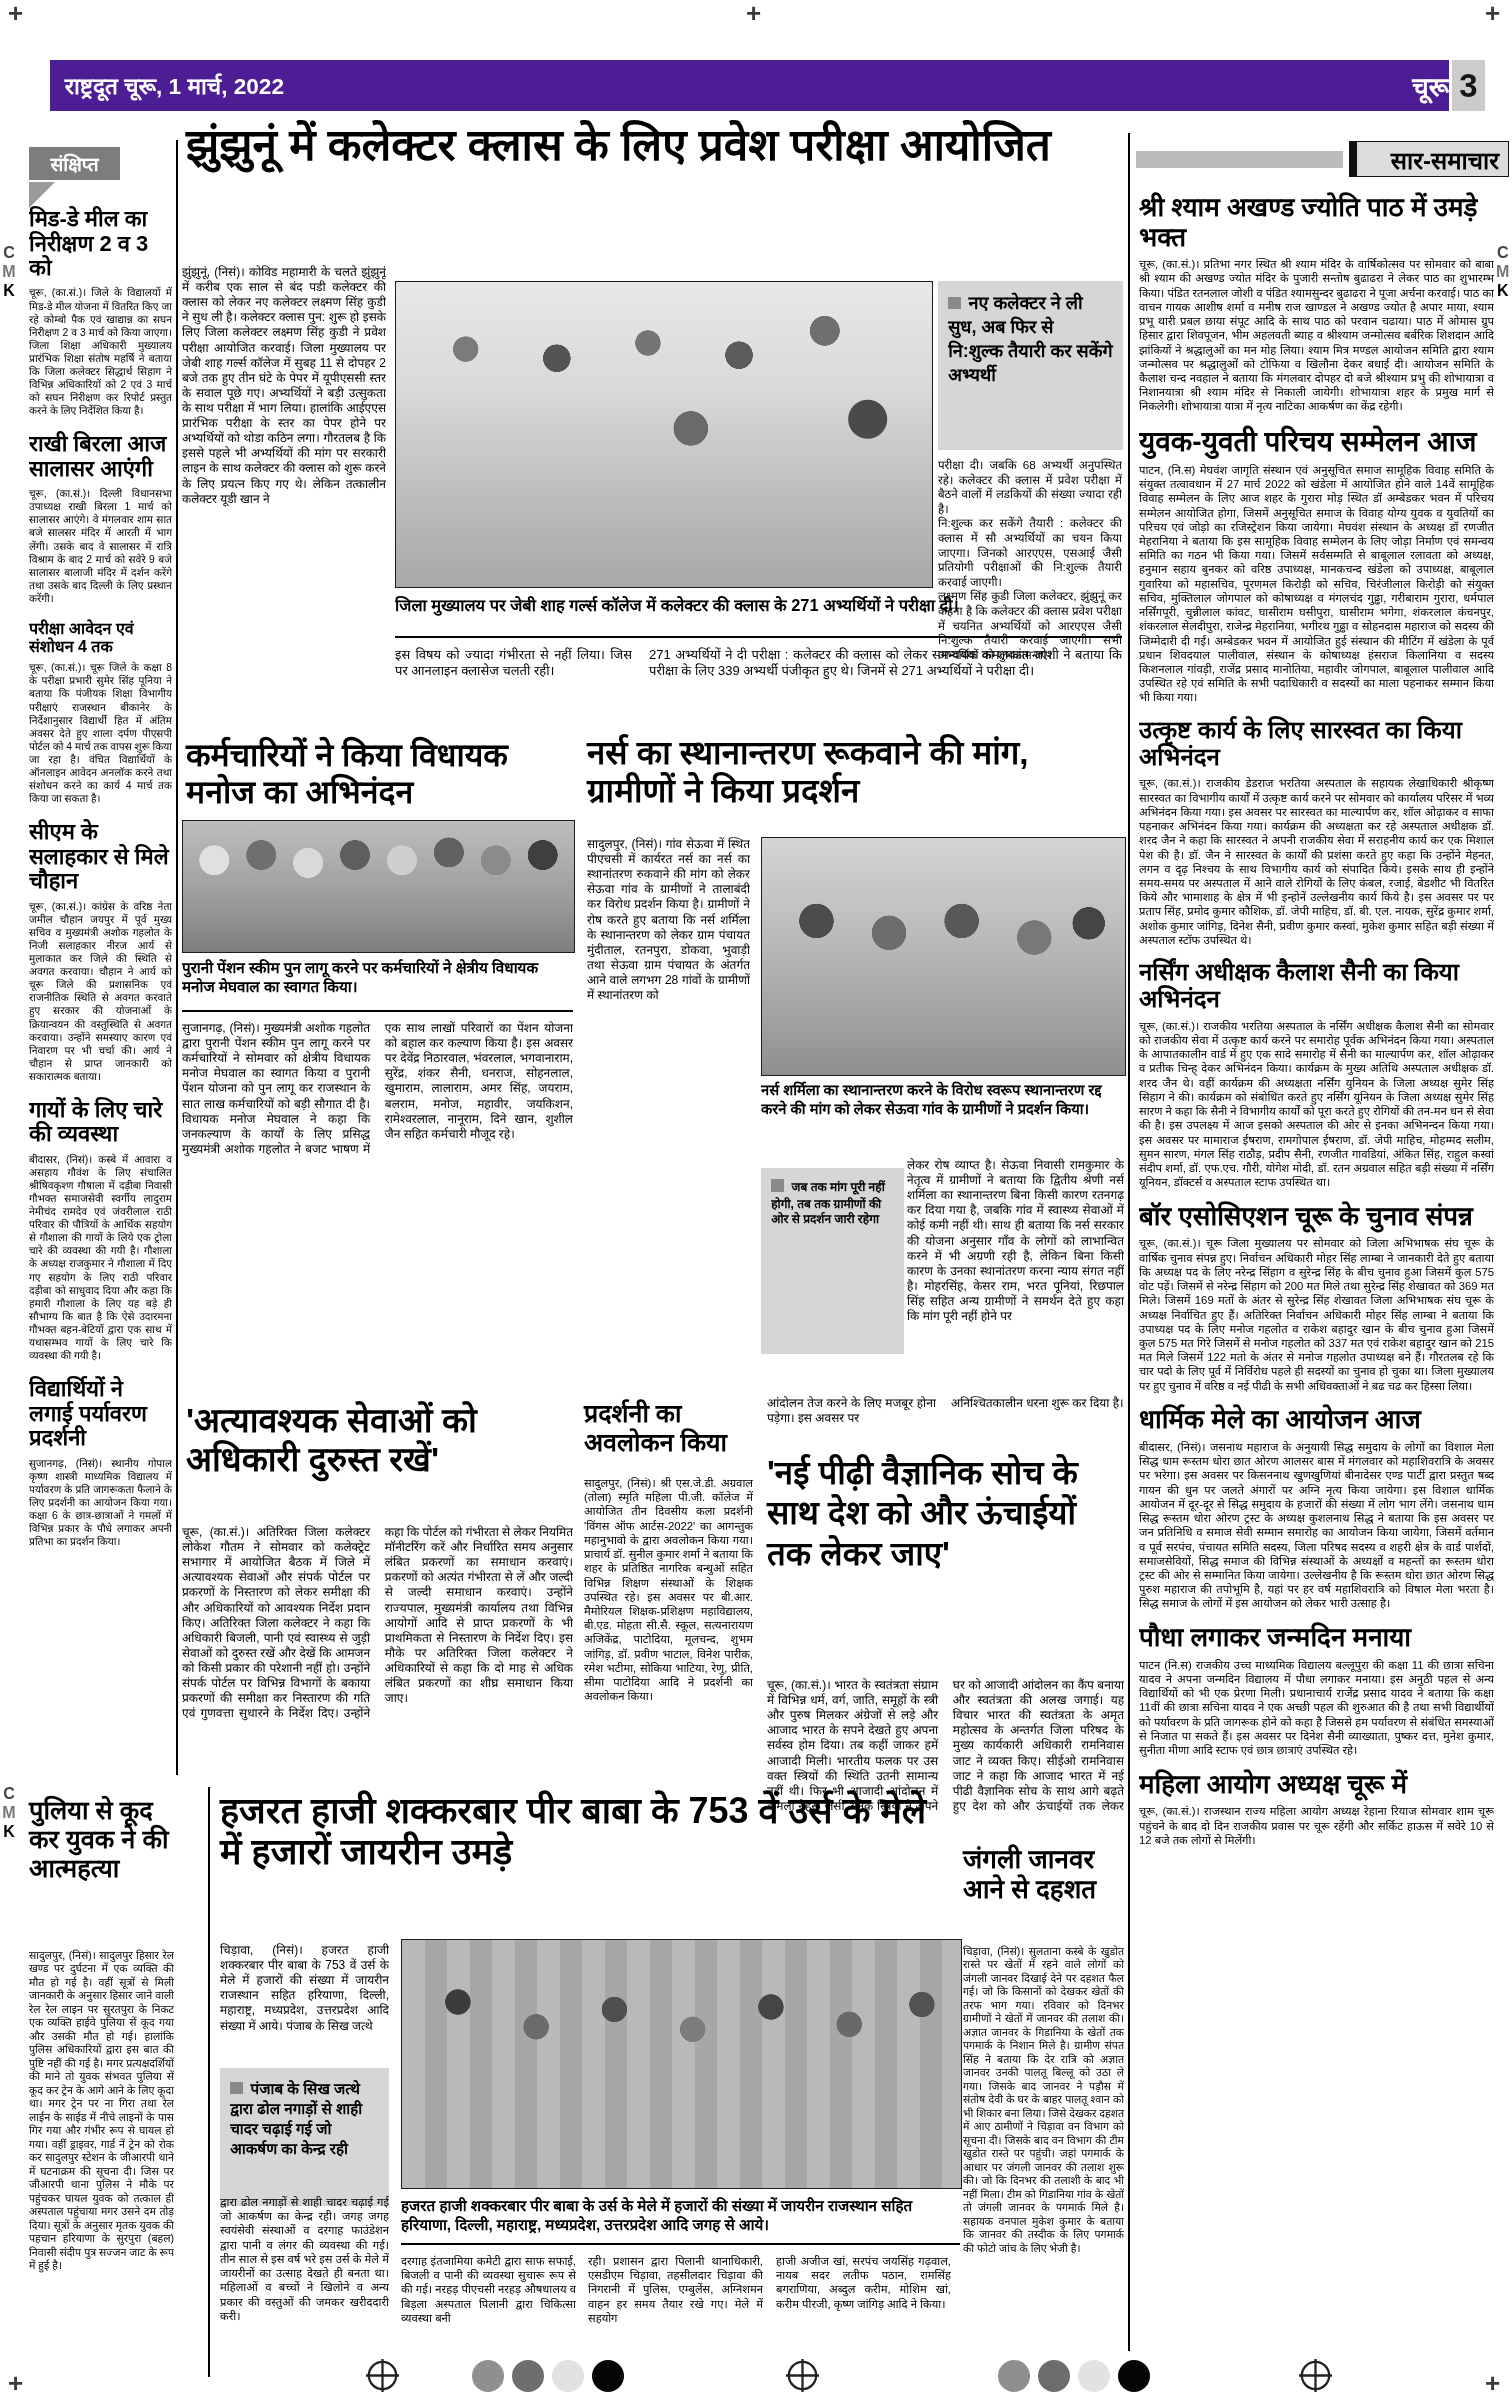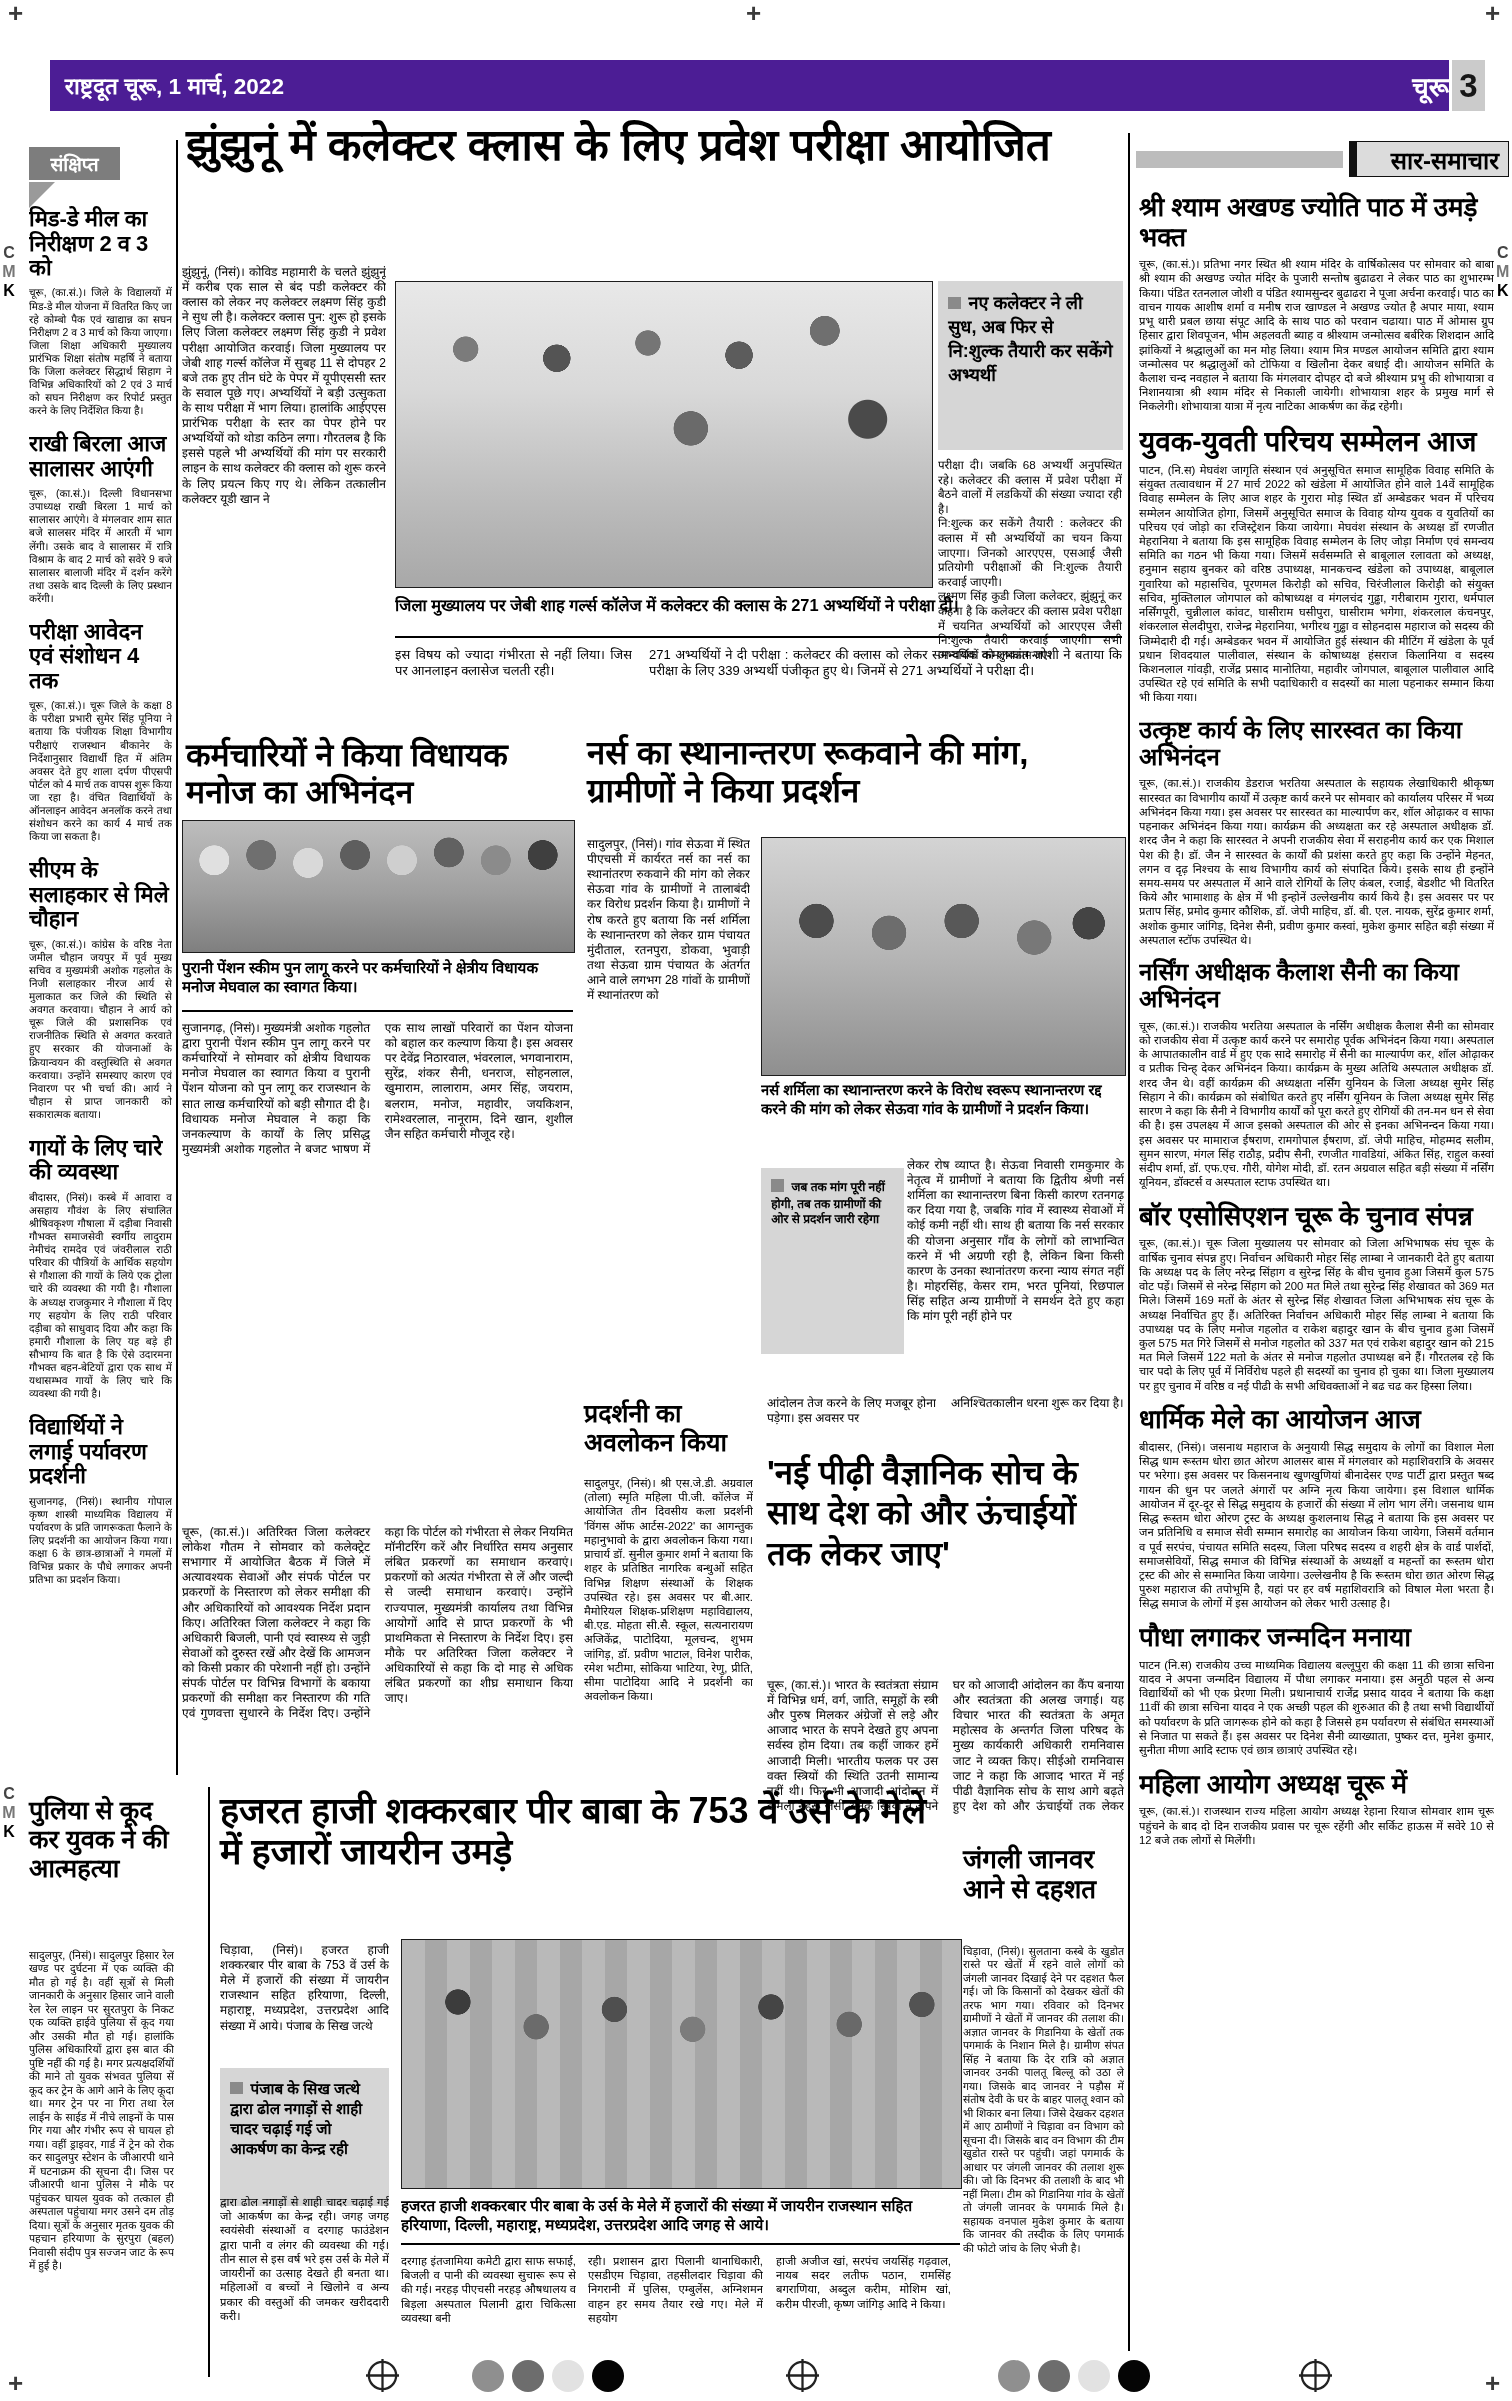--- a/index.html
+++ b/index.html
@@ -121,21 +121,21 @@
   <div class="abs" style="left:29px;top:199px;width:143px;height:1574px;overflow:hidden">
     <div>
       <div class="hlL" style="font-size:22px;margin:8px 0 5.6px">मिड-डे मील का निरीक्षण 2 व 3 को</div>
       <div class="bd" style="font-size:10.4px">चूरू, (का.सं.)। जिले के विद्यालयों में मिड-डे मील योजना में वितरित किए जा रहे कोम्बो पैक एवं खाद्यान्न का सघन निरीक्षण 2 व 3 मार्च को किया जाएगा। जिला शिक्षा अधिकारी मुख्यालय प्रारंभिक शिक्षा संतोष महर्षि ने बताया कि जिला कलेक्टर सिद्धार्थ सिहाग ने विभिन्न अधिकारियों को 2 एवं 3 मार्च को सघन निरीक्षण कर रिपोर्ट प्रस्तुत करने के लिए निर्देशित किया है।</div>
     </div>
     <div>
       <div class="hlL" style="font-size:22px;margin:14.7px 0 5.6px">राखी बिरला आज सालासर आएंगी</div>
       <div class="bd" style="font-size:10.4px">चूरू, (का.सं.)। दिल्ली विधानसभा उपाध्यक्ष राखी बिरला 1 मार्च को सालासर आएंगे। वे मंगलवार शाम सात बजे सालसर मंदिर में आरती में भाग लेंगी। उसके बाद वे सालासर में रात्रि विश्राम के बाद 2 मार्च को सवेरे 9 बजे सालासर बालाजी मंदिर में दर्शन करेंगे तथा उसके बाद दिल्ली के लिए प्रस्थान करेंगी।</div>
     </div>
     <div>
-      <div class="hlL" style="font-size:22px;margin:14.7px 0 5.6px">परीक्षा आवेदन एवं संशोधन 4 तक</div>
+      <div class="hlL" style="font-size:16px;margin:14.7px 0 5.6px">परीक्षा आवेदन एवं संशोधन 4 तक</div>
       <div class="bd" style="font-size:10.4px">चूरू, (का.सं.)। चूरू जिले के कक्षा 8 के परीक्षा प्रभारी सुमेर सिंह पूनिया ने बताया कि पंजीयक शिक्षा विभागीय परीक्षाएं राजस्थान बीकानेर के निर्देशानुसार विद्यार्थी हित में अंतिम अवसर देते हुए शाला दर्पण पीएसपी पोर्टल को 4 मार्च तक वापस शुरू किया जा रहा है। वंचित विद्यार्थियों के ऑनलाइन आवेदन अनलॉक करने तथा संशोधन करने का कार्य 4 मार्च तक किया जा सकता है।</div>
     </div>
     <div>
       <div class="hlL" style="font-size:22px;margin:14.7px 0 5.6px">सीएम के सलाहकार से मिले चौहान</div>
       <div class="bd" style="font-size:10.4px">चूरू, (का.सं.)। कांग्रेस के वरिष्ठ नेता जमील चौहान जयपुर में पूर्व मुख्य सचिव व मुख्यमंत्री अशोक गहलोत के निजी सलाहकार नीरज आर्य से मुलाकात कर जिले की स्थिति से अवगत करवाया। चौहान ने आर्य को चूरू जिले की प्रशासनिक एवं राजनीतिक स्थिति से अवगत करवाते हुए सरकार की योजनाओं के क्रियान्वयन की वस्तुस्थिति से अवगत करवाया। उन्होंने समस्याए कारण एवं निवारण पर भी चर्चा की। आर्य ने चौहान से प्राप्त जानकारी को सकारात्मक बताया।</div>
     </div>
     <div>
       <div class="hlL" style="font-size:22px;margin:14.7px 0 5.6px">गायों के लिए चारे की व्यवस्था</div>
       <div class="bd" style="font-size:10.4px">बीदासर, (निसं)। कस्बे में आवारा व असहाय गौवंश के लिए संचालित श्रीषिवकृश्ण गौषाला में दड़ीबा निवासी गौभक्त समाजसेवी स्वर्गीय लादुराम नेमीचंद रामदेव एवं जंवरीलाल राठी परिवार की पौत्रियों के आर्थिक सहयोग से गौशाला की गायों के लिये एक ट्रोला चारे की व्यवस्था की गयी है। गौशाला के अध्यक्ष राजकुमार ने गौशाला में दिए गए सहयोग के लिए राठी परिवार दड़ीबा को साधुवाद दिया और कहा कि हमारी गौशाला के लिए यह बड़े ही सौभाग्य कि बात है कि ऐसे उदारमना गौभक्त बहन-बेटियों द्वारा एक साथ में यथासम्भव गायों के लिए चारे कि व्यवस्था की गयी है।</div>
     </div>
@@ -167,20 +167,21 @@
 
   <div class="abs hl" style="left:587px;top:734px;width:536px;font-size:33px">नर्स का स्थानान्तरण रूकवाने की मांग, ग्रामीणों ने किया प्रदर्शन</div>
   <div class="abs bd" style="left:587px;top:837px;width:163px;height:551px;font-size:12px">सादुलपुर, (निसं)। गांव सेऊवा में स्थित पीएचसी में कार्यरत नर्स का नर्स का स्थानांतरण रुकवाने की मांग को लेकर सेऊवा गांव के ग्रामीणों ने तालाबंदी कर विरोध प्रदर्शन किया है। ग्रामीणों ने रोष करते हुए बताया कि नर्स शर्मिला के स्थानान्तरण को लेकर ग्राम पंचायत मुंदीताल, रतनपुरा, डोकवा, भुवाड़ी तथा सेऊवा ग्राम पंचायत के अंतर्गत आने वाले लगभग 28 गांवों के ग्रामीणों में स्थानांतरण को</div>
   <div class="abs photo photo-protest" style="left:761px;top:837px;width:363px;height:237px"></div>
   <div class="abs cap" style="left:761px;top:1081px;width:363px;font-size:14.7px">नर्स शर्मिला का स्थानान्तरण करने के विरोध स्वरूप स्थानान्तरण रद्द करने की मांग को लेकर सेऊवा गांव के ग्रामीणों ने प्रदर्शन किया।</div>
   <div class="abs graybox" style="left:761px;top:1168px;width:123px;height:163px">
     <span class="bullet"></span><span class="boxtext" style="font-size:12px">जब तक मांग पूरी नहीं होगी, तब तक ग्रामीणों की ओर से प्रदर्शन जारी रहेगा</span>
   </div>
   <div class="abs bd" style="left:907px;top:1158px;width:217px;height:230px;font-size:12px">लेकर रोष व्याप्त है। सेऊवा निवासी रामकुमार के नेतृत्व में ग्रामीणों ने बताया कि द्वितीय श्रेणी नर्स शर्मिला का स्थानान्तरण बिना किसी कारण रतनगढ़ कर दिया गया है, जबकि गांव में स्वास्थ्य सेवाओं में कोई कमी नहीं थी। साथ ही बताया कि नर्स सरकार की योजना अनुसार गाँव के लोगों को लाभान्वित करने में भी अग्रणी रही है, लेकिन बिना किसी कारण के उनका स्थानांतरण करना न्याय संगत नहीं है। मोहरसिंह, केसर राम, भरत पूनियां, रिछपाल सिंह सहित अन्य ग्रामीणों ने समर्थन देते हुए कहा कि मांग पूरी नहीं होने पर</div>
 
+  <div class="abs hl" style="left:186px;top:1401px;width:384px;font-size:34px">'अत्यावश्यक सेवाओं को अधिकारी दुरुस्त रखें'</div>
   <div class="abs bd cols2" style="left:182px;top:1525px;width:391px;height:248px;font-size:12px">चूरू, (का.सं.)। अतिरिक्त जिला कलेक्टर लोकेश गौतम ने सोमवार को कलेक्ट्रेट सभागार में आयोजित बैठक में जिले में अत्यावश्यक सेवाओं और संपर्क पोर्टल पर प्रकरणों के निस्तारण को लेकर समीक्षा की और अधिकारियों को आवश्यक निर्देश प्रदान किए। अतिरिक्त जिला कलेक्टर ने कहा कि अधिकारी बिजली, पानी एवं स्वास्थ्य से जुड़ी सेवाओं को दुरुस्त रखें और देखें कि आमजन को किसी प्रकार की परेशानी नहीं हो। उन्होंने संपर्क पोर्टल पर विभिन्न विभागों के बकाया प्रकरणों की समीक्षा कर निस्तारण की गति एवं गुणवत्ता सुधारने के निर्देश दिए। उन्होंने कहा कि पोर्टल को गंभीरता से लेकर नियमित मॉनीटरिंग करें और निर्धारित समय अनुसार लंबित प्रकरणों का समाधान करवाएं। प्रकरणों को अत्यंत गंभीरता से लें और जल्दी से जल्दी समाधान करवाएं। उन्होंने राज्यपाल, मुख्यमंत्री कार्यालय तथा विभिन्न आयोगों आदि से प्राप्त प्रकरणों के भी प्राथमिकता से निस्तारण के निर्देश दिए। इस मौके पर अतिरिक्त जिला कलेक्टर ने अधिकारियों से कहा कि दो माह से अधिक लंबित प्रकरणों का शीघ्र समाधान किया जाए।</div>
 
   <div class="abs hl" style="left:584px;top:1399px;width:169px;font-size:25px">प्रदर्शनी का अवलोकन किया</div>
   <div class="abs bd" style="left:584px;top:1476px;width:169px;height:298px;font-size:11.3px">सादुलपुर, (निसं)। श्री एस.जे.डी. अग्रवाल (तोला) स्मृति महिला पी.जी. कॉलेज में आयोजित तीन दिवसीय कला प्रदर्शनी 'विंगस ऑफ आर्टस-2022' का आगन्तुक महानुभावो के द्वारा अवलोकन किया गया। प्राचार्य डॉ. सुनील कुमार शर्मा ने बताया कि शहर के प्रतिष्ठित नागरिक बन्धुओं सहित विभिन्न शिक्षण संस्थाओं के शिक्षक उपस्थित रहे। इस अवसर पर बी.आर. मैमोरियल शिक्षक-प्रशिक्षण महाविद्यालय, बी.एड. मोहता सी.सै. स्कूल, सत्यनारायण अजिकेंद्र, पाटोदिया, मूलचन्द, शुभम जांगिड़, डॉ. प्रवीण भाटाल, विनेश पारीक, रमेश भटीमा, सोकिया भाटिया, रेणु, प्रीति, सीमा पाटोदिया आदि ने प्रदर्शनी का अवलोकन किया।</div>
 
   <div class="abs bd" style="left:767px;top:1396px;width:169px;height:50px;font-size:12px">आंदोलन तेज करने के लिए मजबूर होना पड़ेगा। इस अवसर पर</div>
   <div class="abs bd" style="left:951px;top:1396px;width:173px;height:50px;font-size:12px">अनिश्चितकालीन धरना शुरू कर दिया है।</div>
   <div class="abs hl" style="left:767px;top:1453px;width:357px;font-size:33px;line-height:1.22">'नई पीढ़ी वैज्ञानिक सोच के साथ देश को और ऊंचाईयों तक लेकर जाए'</div>
   <div class="abs bd cols2" style="left:767px;top:1678px;width:357px;height:150px;font-size:12px">चूरू, (का.सं.)। भारत के स्वतंत्रता संग्राम में विभिन्न धर्म, वर्ग, जाति, समूहों के स्त्री और पुरुष मिलकर अंग्रेजों से लड़े और आजाद भारत के सपने देखते हुए अपना सर्वस्व होम दिया। तब कहीं जाकर हमें आजादी मिली। भारतीय फलक पर उस वक्त स्त्रियों की स्थिति उतनी सामान्य नहीं थी। फिर भी आजादी आंदोलन में कमला नेहरू जैसी अनेक स्त्रियों ने अपने घर को आजादी आंदोलन का कैंप बनाया और स्वतंत्रता की अलख जगाई। यह विचार भारत की स्वतंत्रता के अमृत महोत्सव के अन्तर्गत जिला परिषद के मुख्य कार्यकारी अधिकारी रामनिवास जाट ने व्यक्त किए। सीईओ रामनिवास जाट ने कहा कि आजाद भारत में नई पीढी वैज्ञानिक सोच के साथ आगे बढ़ते हुए देश को और ऊंचाईयों तक लेकर जाएगी तब ही स्वतंत्रता सेनानियों का बलिदान सार्थक होगा। मुख्य वक्ता राजकीय लोहिया महाविद्यालय में एसोशिएट प्रोफेसर डॉ.सरोज हारित ने कहा कि आर्थिक रूप से समृद्ध विरासत की बनी कमला नेहरू भारत के आजादी आंदोलन में विभिन्न मोर्चों पर डटी और जेल गईं। उन्होंने युवाओं में एक जज्बा पैदा किया।</div>
 

